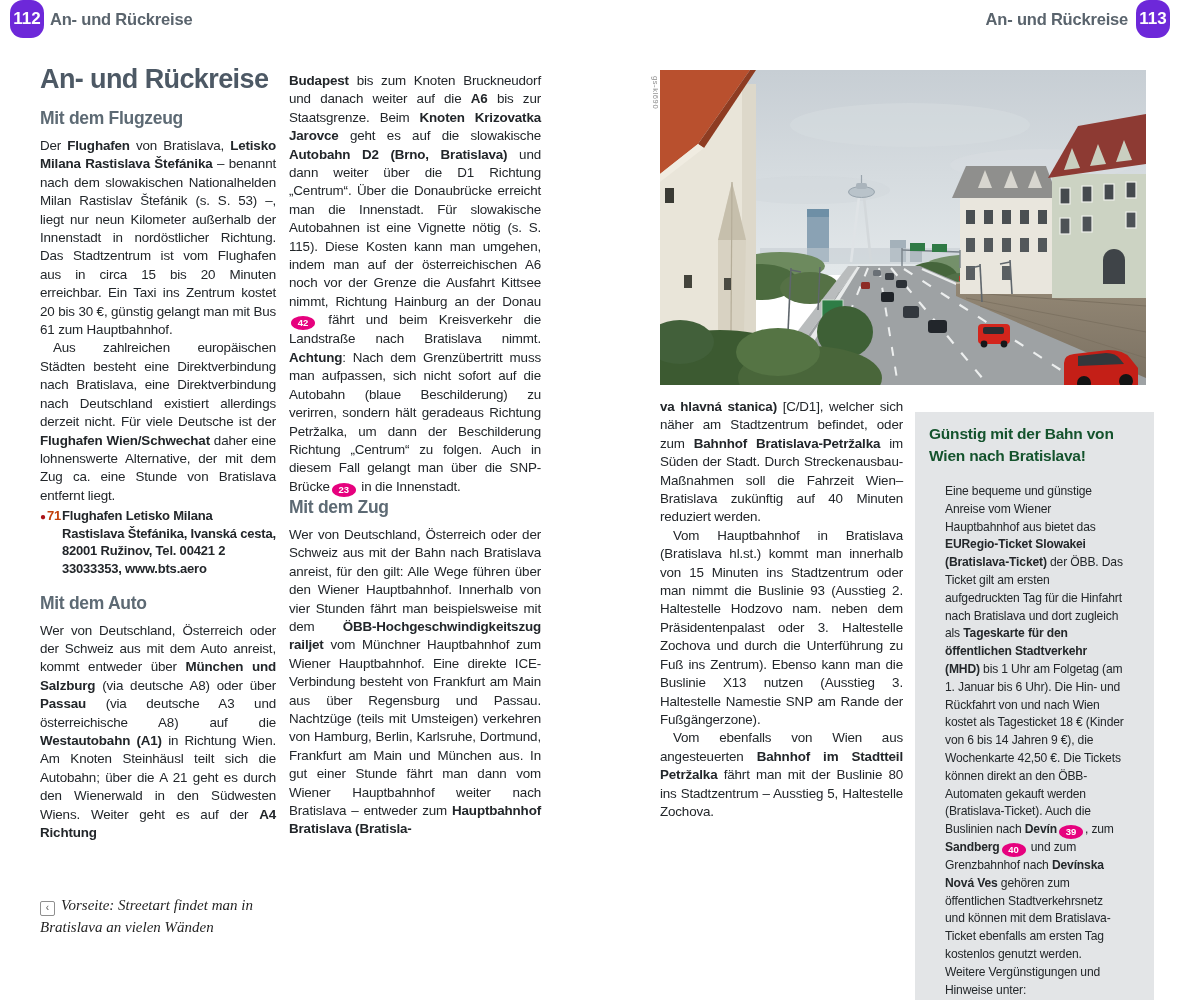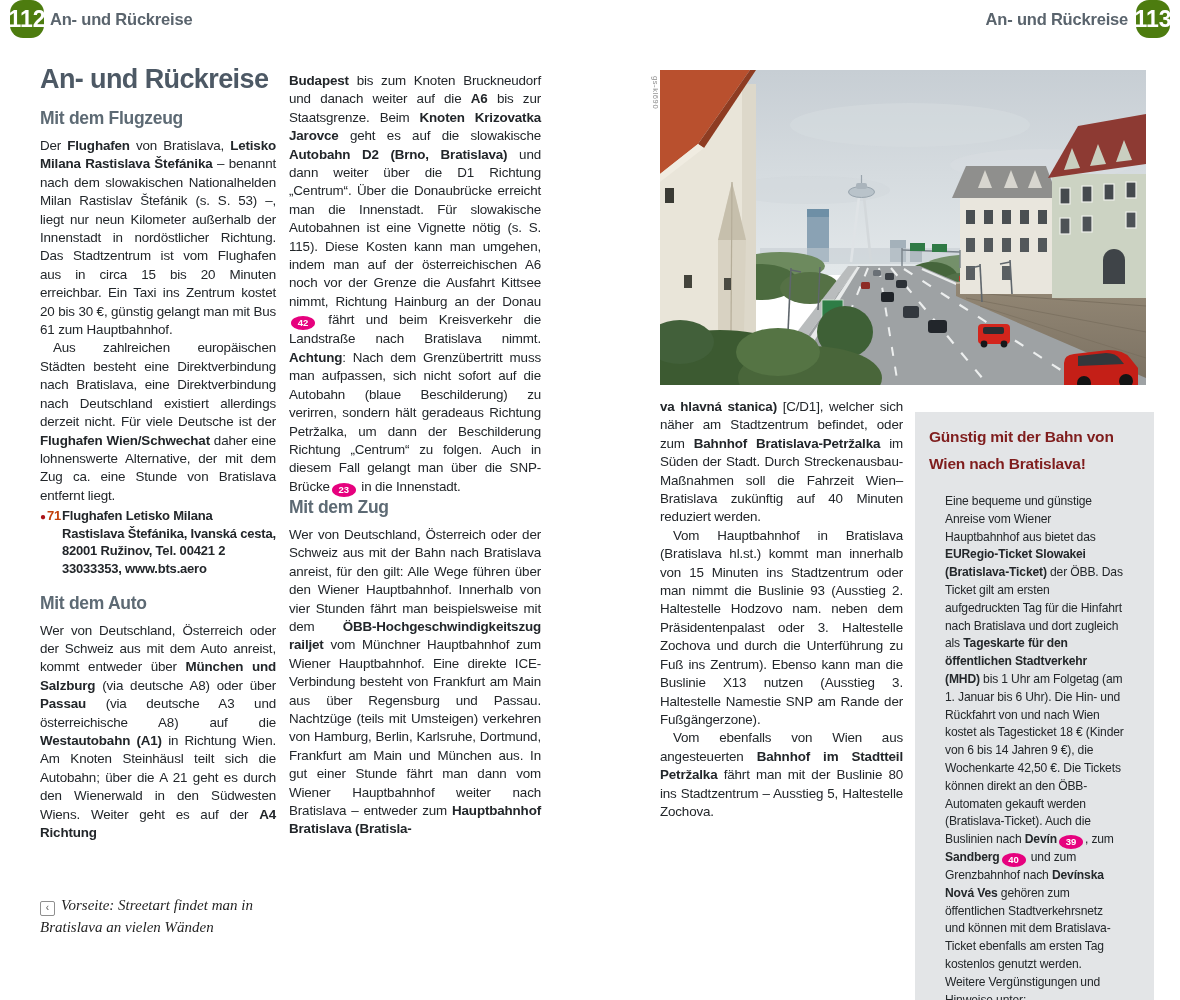--- a/index.html
+++ b/index.html
@@ -1,21 +1,21 @@
 <!DOCTYPE html>
 <html lang="de"><head>
 <meta charset="utf-8">
 <style>
   html,body{margin:0;padding:0;background:#ffffff;}
   .page{position:relative;width:1180px;height:1000px;background:#fff;overflow:hidden;
         font-family:"Liberation Sans",sans-serif;color:#22262a;}
 
   
-  .pagenum{position:absolute;top:0;width:34px;height:38px;background:#4d7c0f;color:#fff;
-           font-size:23px;font-weight:bold;display:flex;align-items:center;justify-content:center;border-radius:13px;}
+  .pagenum{position:absolute;top:0;width:34px;height:38px;background:#6d28d9;color:#fff;
+           font-size:17px;font-weight:bold;display:flex;align-items:center;justify-content:center;border-radius:13px;}
   .pagenum.left{left:10px;}
   .pagenum.right{left:1136px;}
   .runhead{position:absolute;top:0;height:38px;display:flex;align-items:center;
            font-size:16.5px;font-weight:bold;color:#5a646d;letter-spacing:-0.2px;}
   .runhead.left{left:50px;}
   .runhead.right{left:0;width:1128px;justify-content:flex-end;}
 
   
   .col{position:absolute;text-align:justify;font-size:13.4px;line-height:18.4px;
        letter-spacing:-0.15px;hyphens:auto;}
@@ -53,21 +53,21 @@
 
   
   #photo{position:absolute;left:660px;top:70px;width:486px;height:315px;}
   #photo svg{display:block;}
   #photo-credit{position:absolute;left:660px;top:76px;transform-origin:0 0;transform:rotate(90deg);
                 font-size:7.5px;color:#8b8b8b;letter-spacing:0.6px;white-space:nowrap;}
 
   
   #infobox{position:absolute;left:915px;top:412px;width:239px;background:#e3e5e7;
            padding:11px 14px 15px 14px;box-sizing:border-box;}
-  #infobox .ib-title{font-size:15.5px;line-height:27px;font-weight:bold;color:#7f1d1d;
+  #infobox .ib-title{font-size:15.5px;line-height:22px;font-weight:bold;color:#14532d;
                      letter-spacing:-0.2px;margin:0 0 3px 0;}
   #infobox .ib-body{font-size:12.1px;line-height:17.8px;letter-spacing:-0.15px;color:#23272a;
                     text-align:left;hyphens:auto;margin:16px;}
 </style>
 </head>
 <body>
 
 <div class="page">
 
   <div class="pagenum left">112</div>

